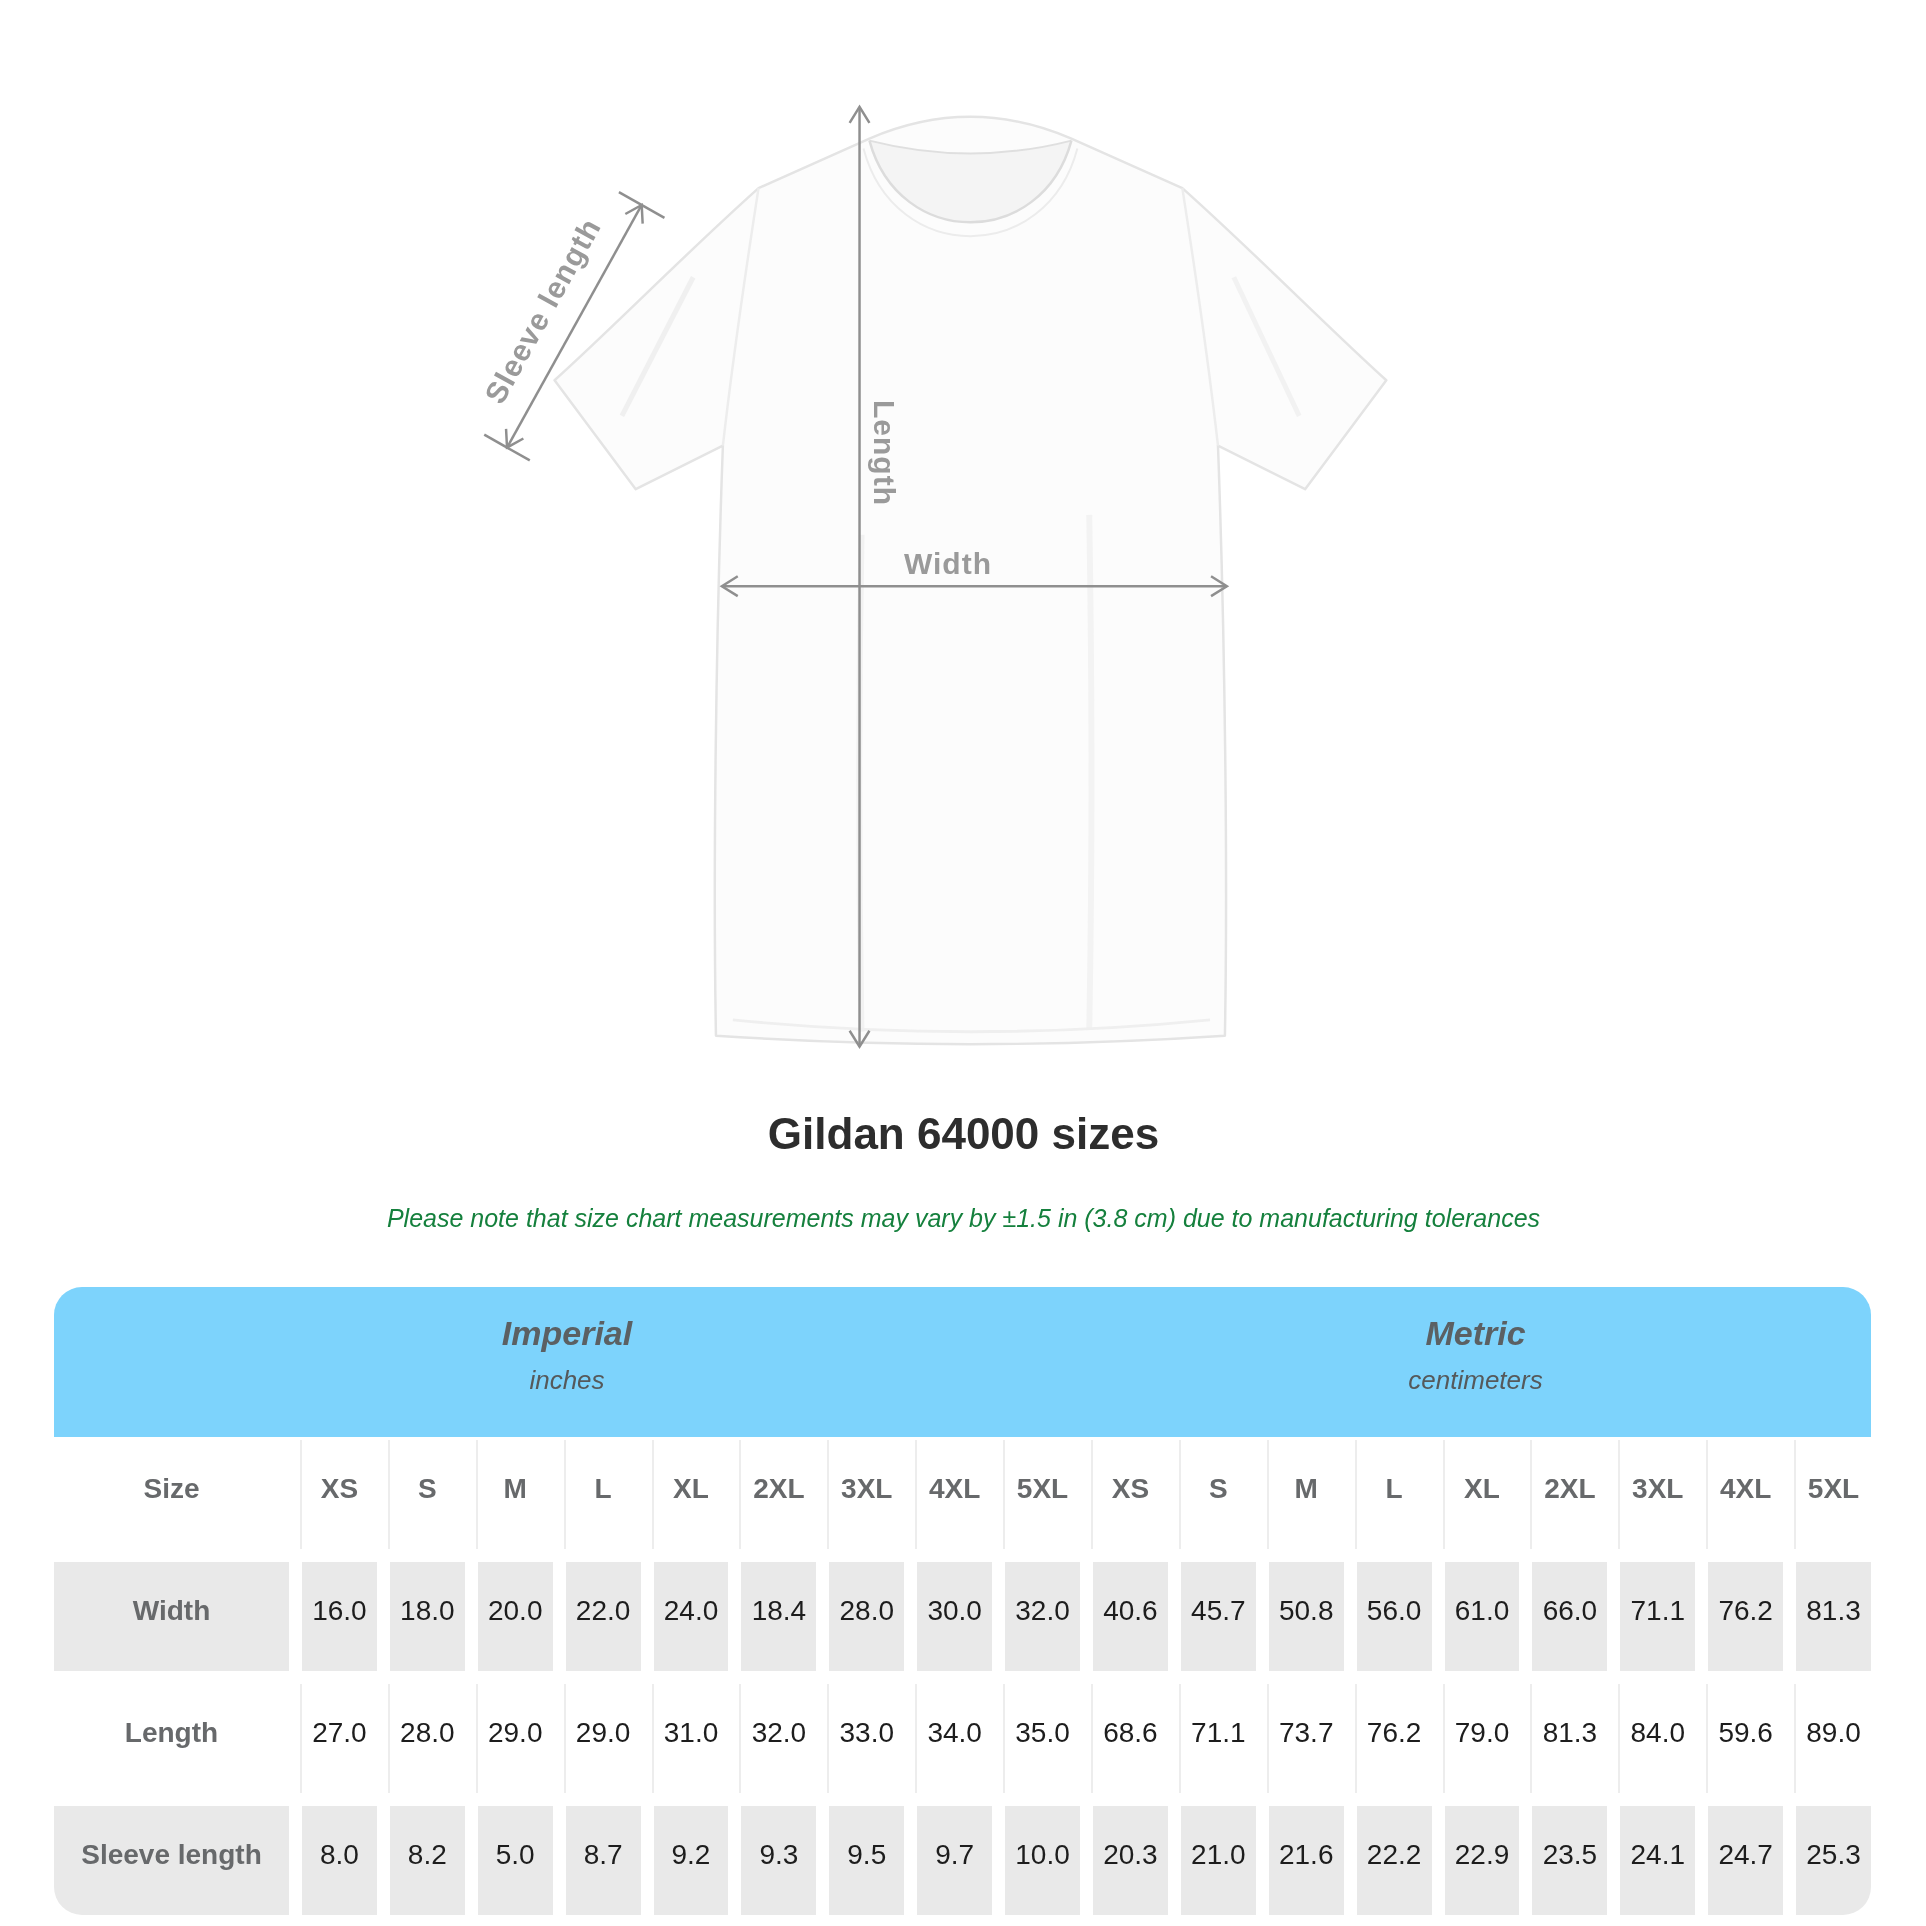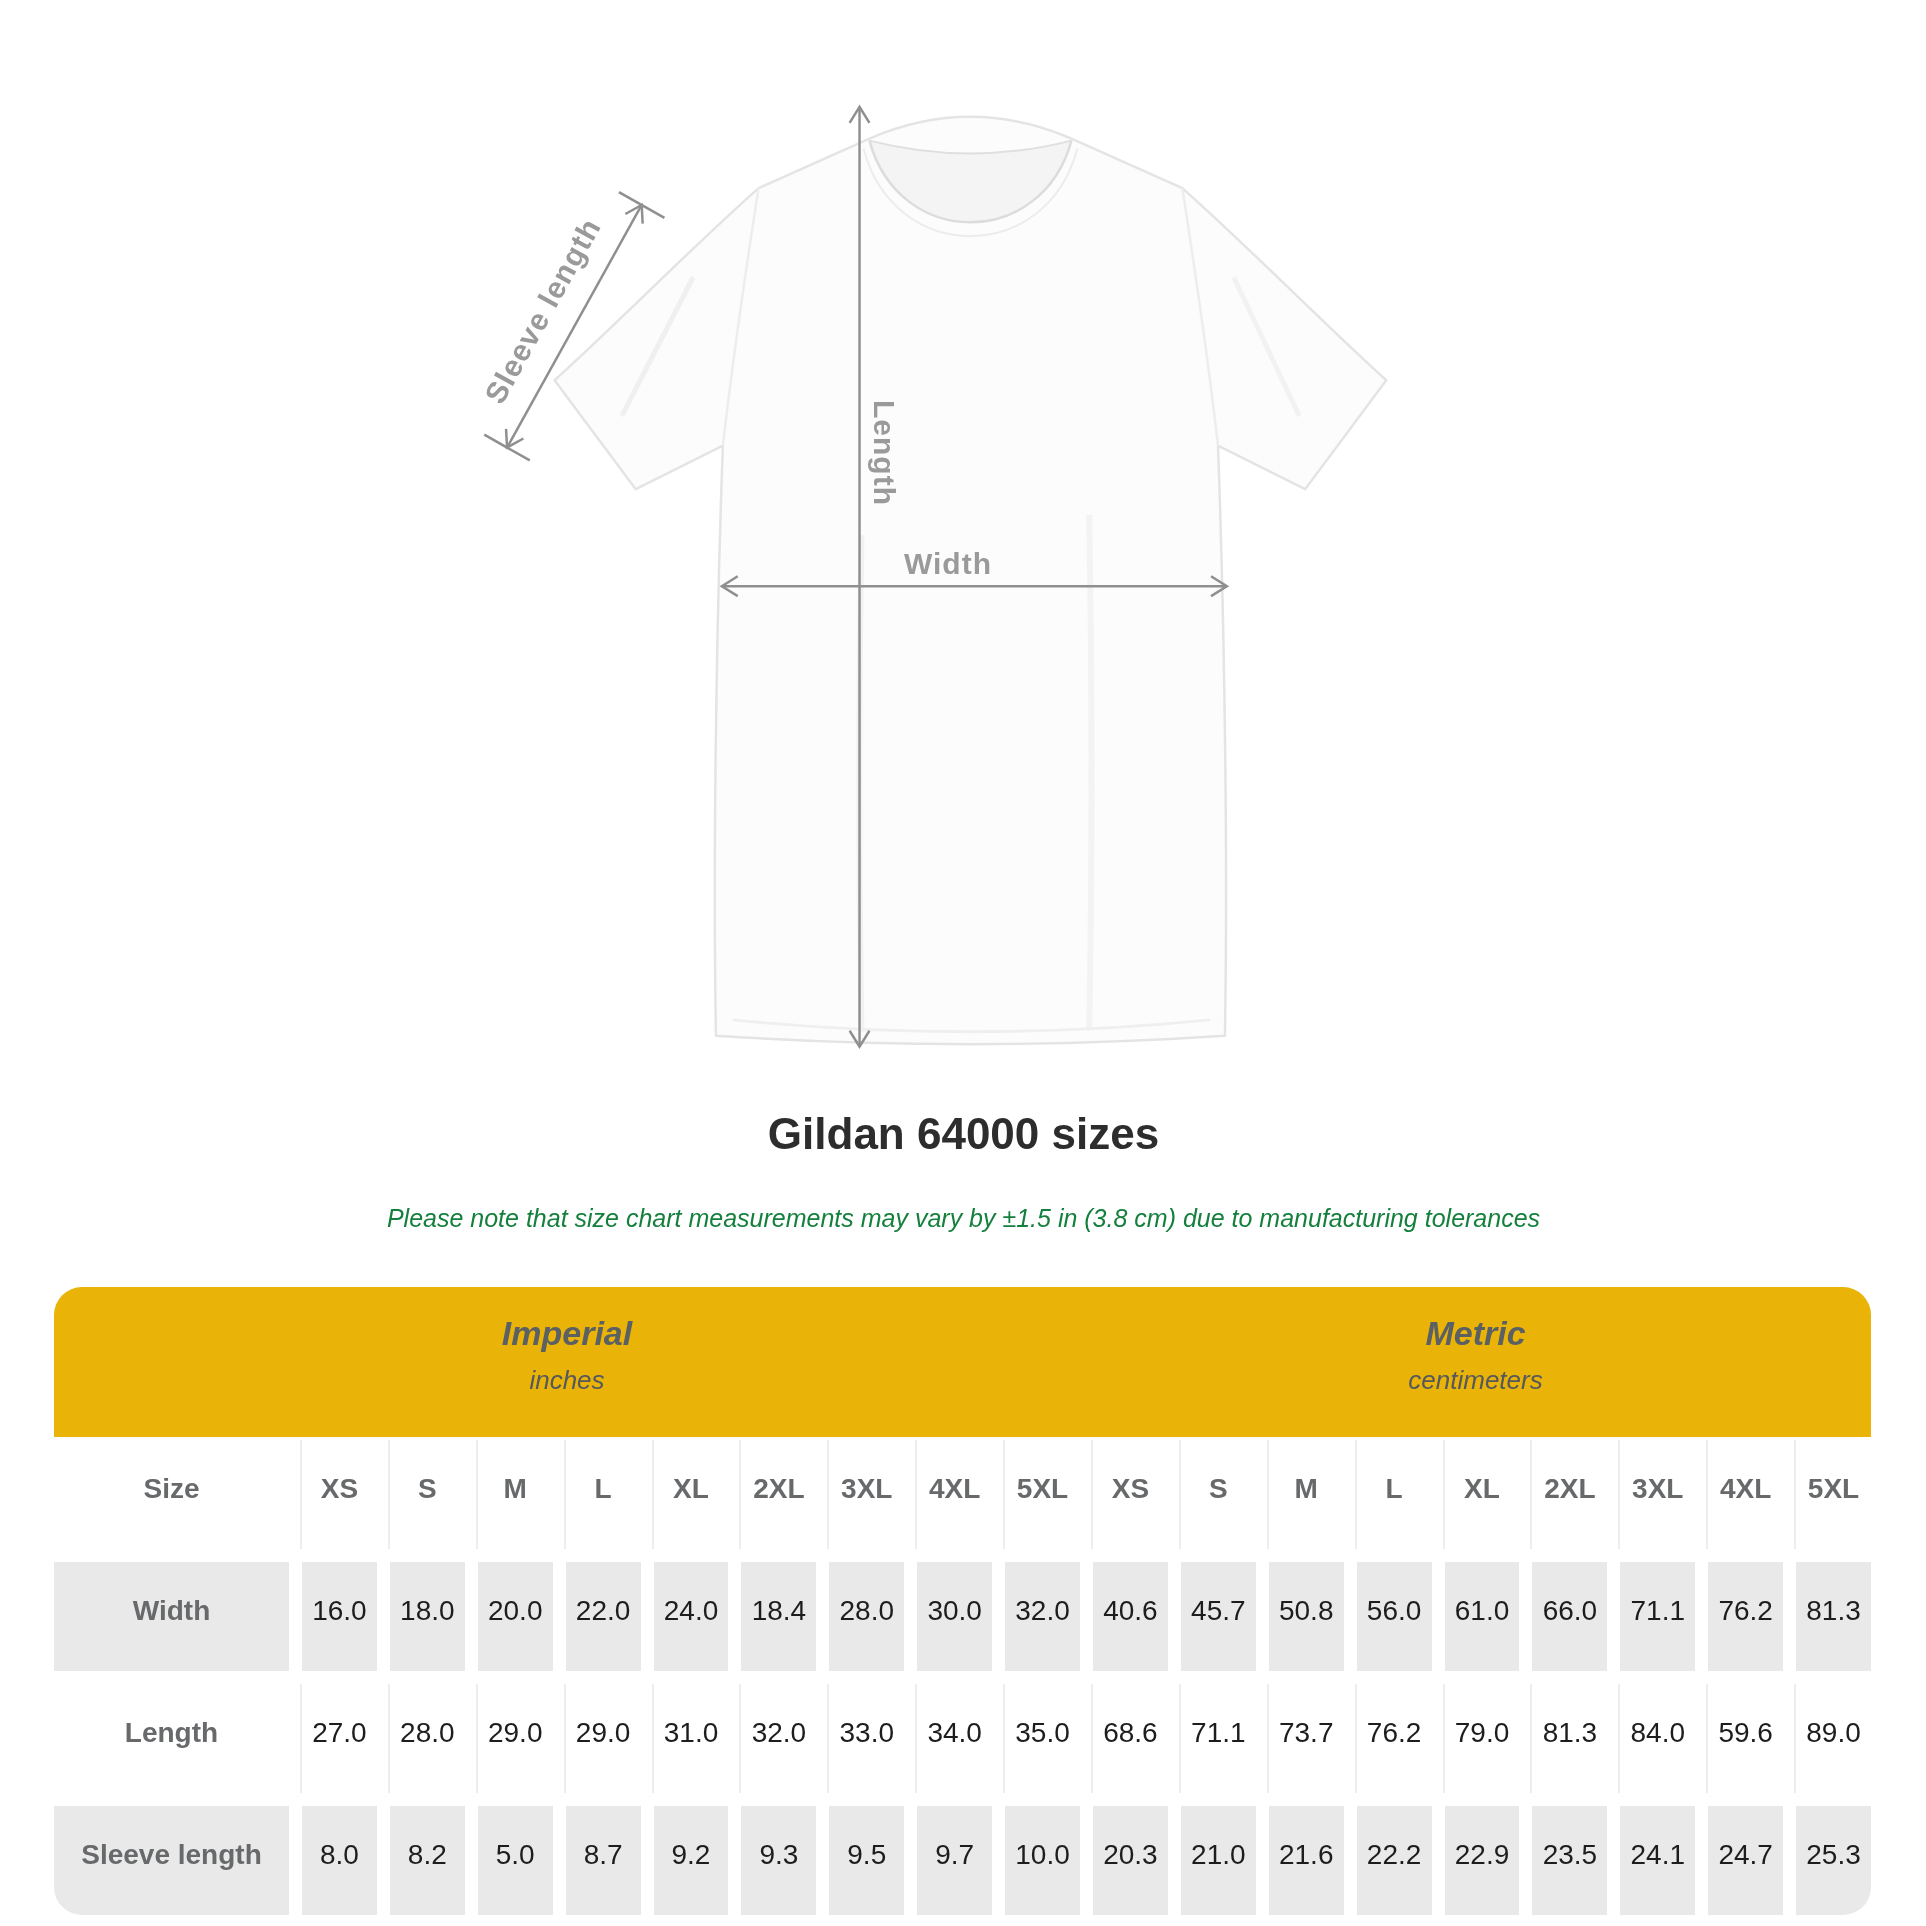--- a/index.html
+++ b/index.html
@@ -20,21 +20,21 @@
     position:absolute;left:0;top:1109px;width:100%;text-align:center;
     font-size:44px;font-weight:bold;color:#2d2d2d;
   }
   .chart-note{
     position:absolute;left:0;top:1204px;width:100%;text-align:center;
     font-size:25px;font-style:italic;color:#15803d;
   }
   
   .size-table{position:absolute;left:54px;top:1287px;width:1817px;}
   .unit-band{
-    display:flex;height:150px;background:#eab308;
+    display:flex;height:150px;background:#7dd3fc;
     border-top-left-radius:28px;border-top-right-radius:28px;margin-bottom:3px;
   }
   .band-half{
     display:flex;flex-direction:column;align-items:center;justify-content:center;
     gap:12px;padding-bottom:14px;
   }
   .band-half.imperial{width:1026px;}
   .band-half.metric{flex:1;}
   .band-name{font-size:34px;font-weight:bold;font-style:italic;color:#5b6063;}
   .band-unit{font-size:26px;font-style:italic;color:#55595b;}

